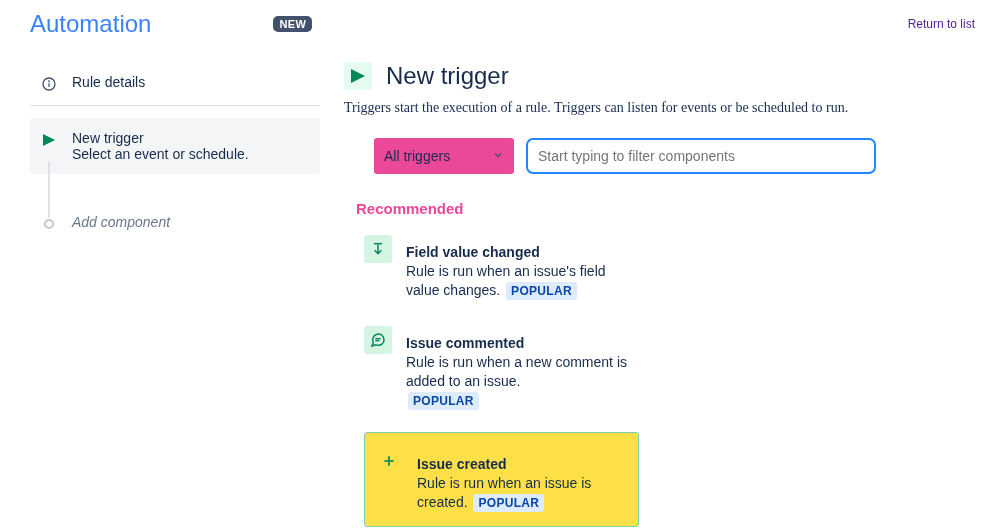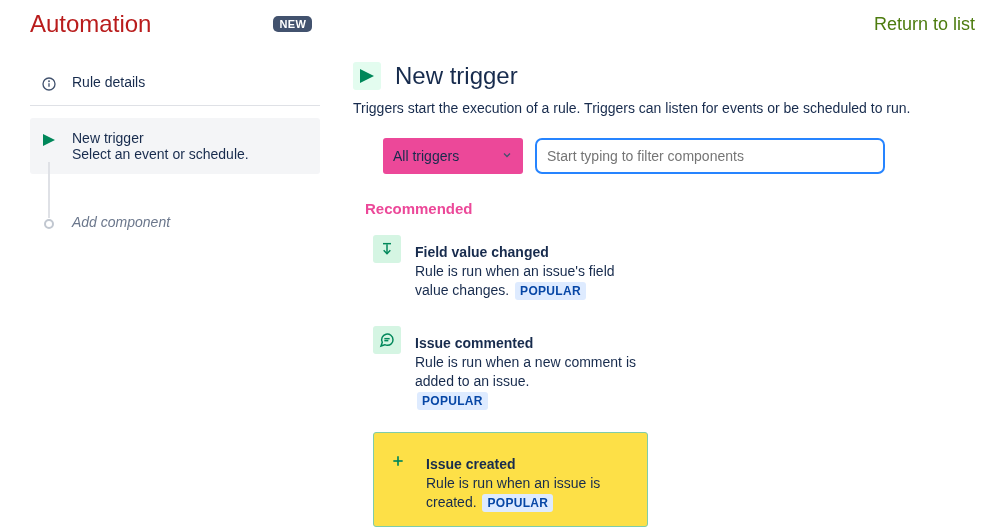--- a/index.html
+++ b/index.html
@@ -18,42 +18,42 @@
       padding: 10px 30px 0 30px;
     }
     .header-left {
       display: flex;
       align-items: center;
       gap: 12px;
     }
     .page-title {
       font-size: 24px;
       font-weight: 500;
-      color: #b91c1c;
+      color: #3b82f6;
     }
     .new-badge {
       background: #42526E;
       color: #fff;
       font-size: 11px;
       font-weight: 700;
       padding: 2px 6px;
       border-radius: 5px;
       letter-spacing: 0.4px;
       margin-left: 110px;
     }
     .return-link {
-      color: #4d7c0f;
-      font-size: 18px;
+      color: #4c1d95;
+      font-size: 12px;
       text-decoration: none;
       cursor: pointer;
     }
     .layout {
       display: flex;
       padding: 24px 30px 0 30px;
-      gap: 33px;
+      gap: 24px;
     }
     .sidebar {
       width: 290px;
       flex-shrink: 0;
     }
     .side-item {
       display: flex;
       align-items: flex-start;
       gap: 14px;
       padding: 12px 10px;
@@ -104,21 +104,21 @@
       display: flex;
       align-items: center;
       gap: 14px;
       margin-bottom: 10px;
     }
     .play-tile {
       width: 28px; height: 28px; background: #E3FCEF; border-radius: 3px;
       display:flex; align-items:center; justify-content:center;
     }
     .main-title { font-size: 24px; font-weight: 500; color:#172B4D; }
-    .main-desc { font-size: 14px; color:#172B4D; max-width: 560px; margin-left: 0; margin-bottom: 22px; }
+    .main-desc { font-size: 14px; color:#172B4D; max-width: 560px; margin-left: 0; margin-bottom: 22px; font-family: Liberation Serif, serif; }
 
     .filter-row {
       display: flex;
       gap: 12px;
       margin-left: 30px;
       margin-bottom: 26px;
       align-items:stretch;
     }
     .select-box {
       background: #ec4899;

